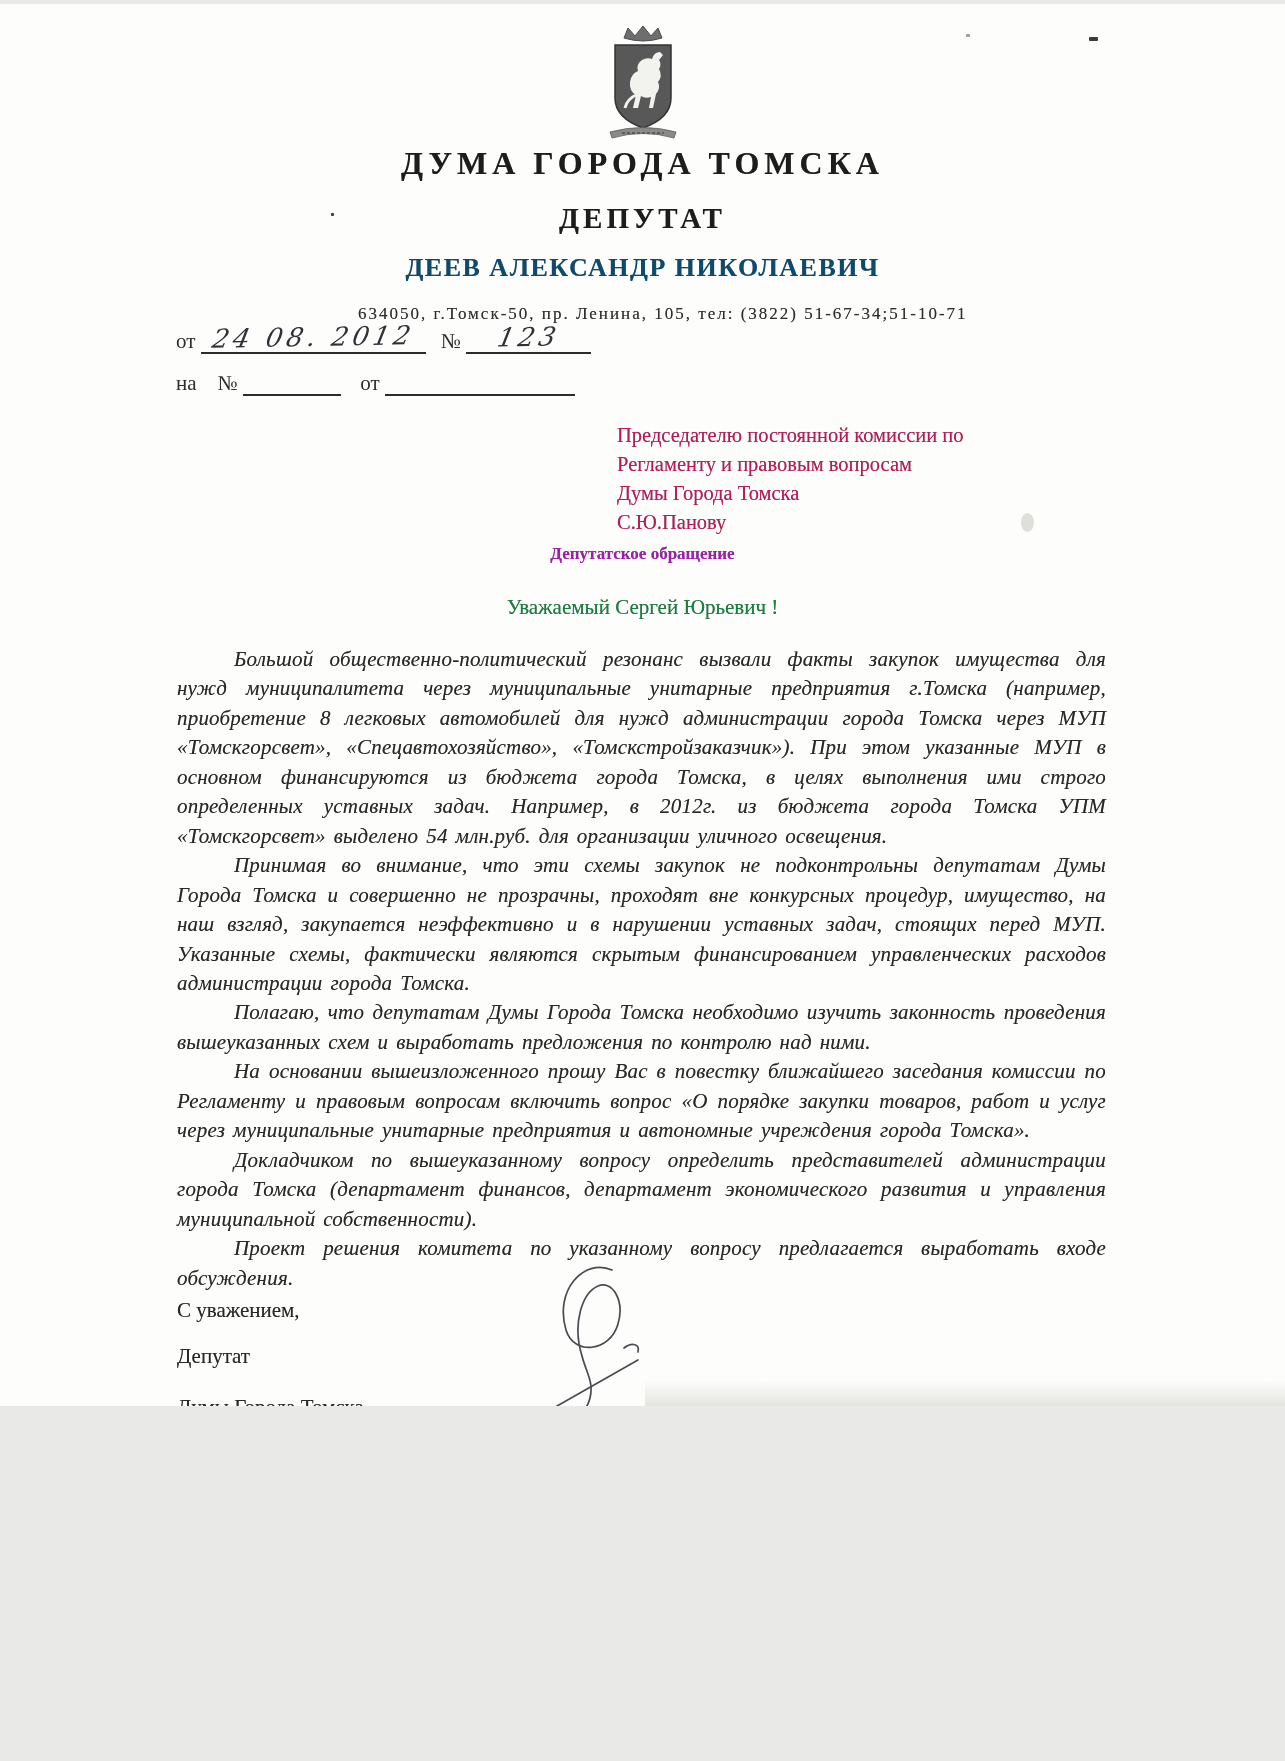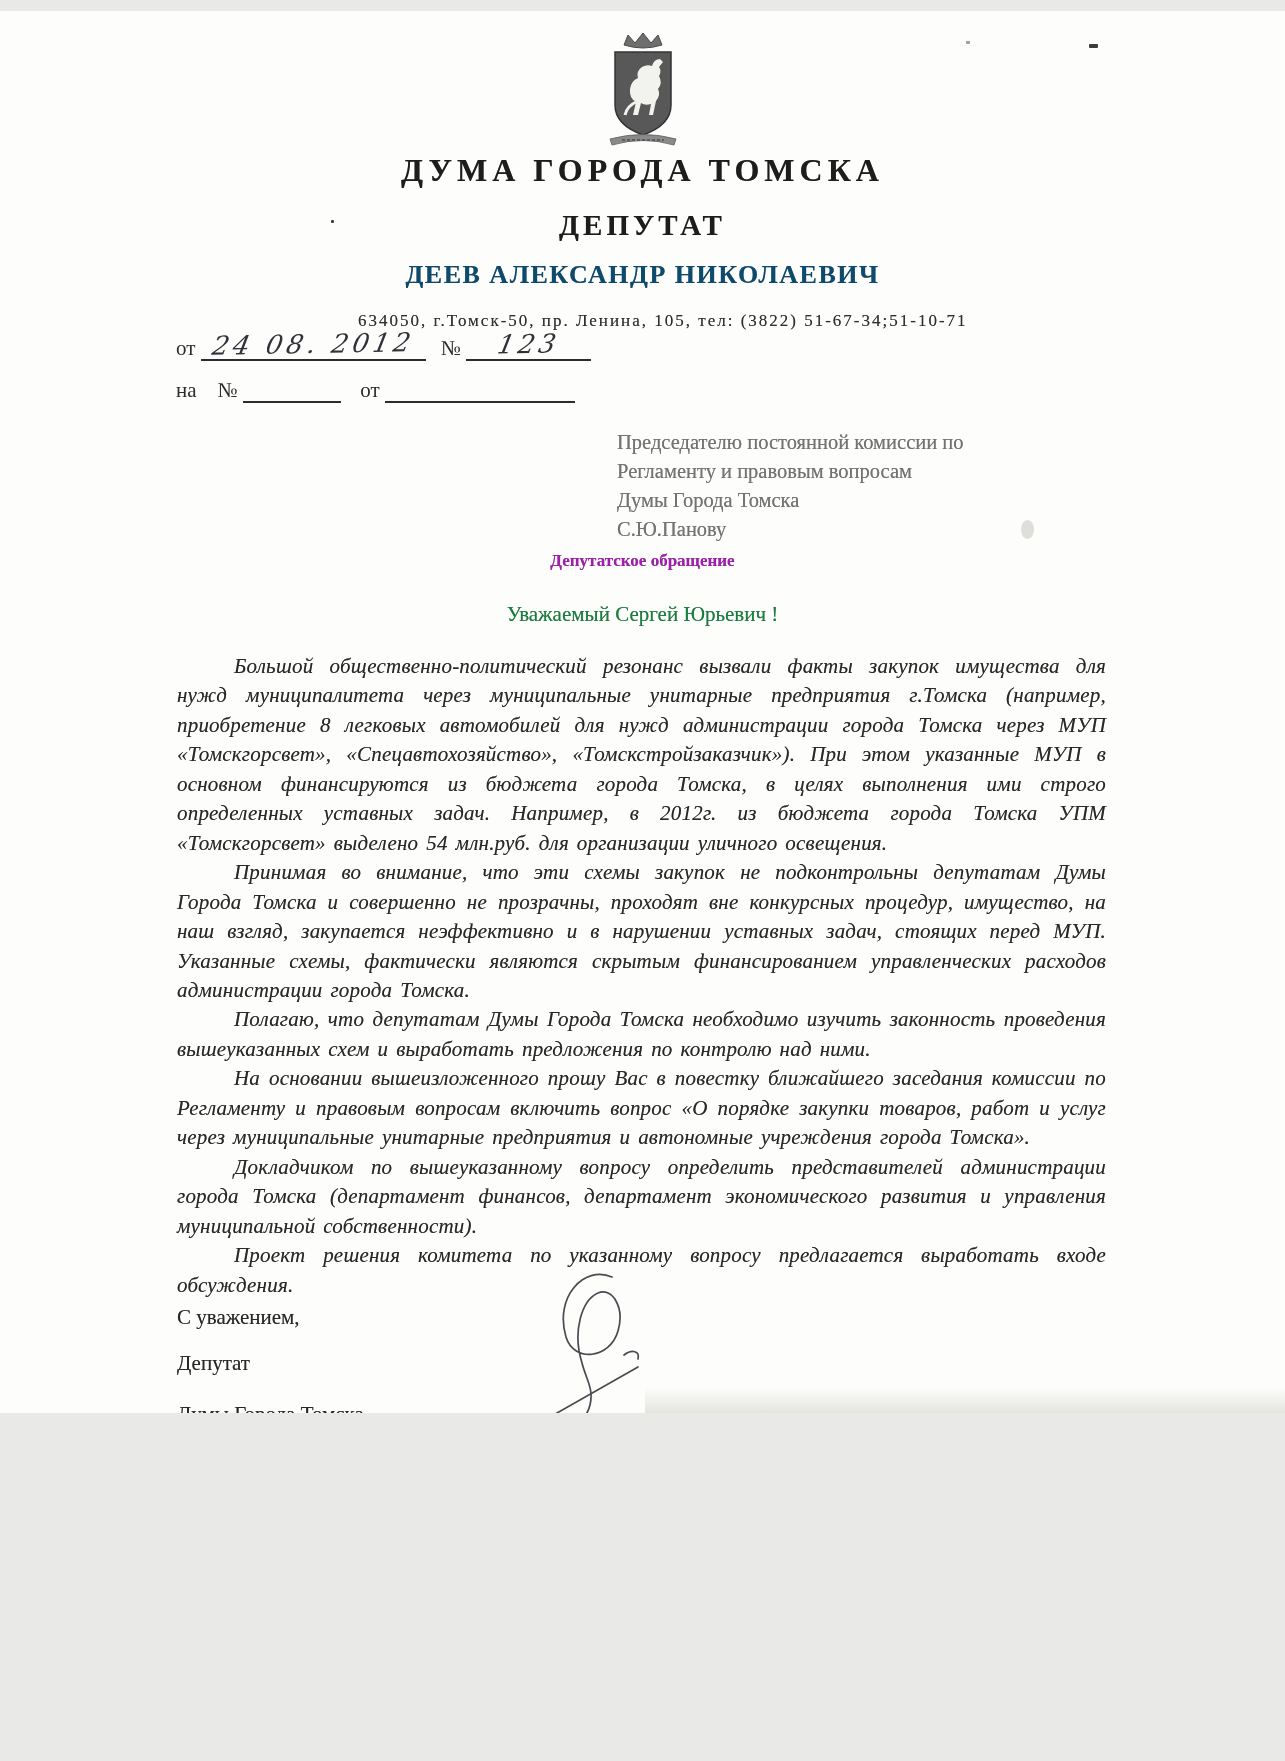--- a/index.html
+++ b/index.html
@@ -1,37 +1,37 @@
 <!DOCTYPE html>
 <html><head>
 <meta charset="utf-8">
 <style>
   html,body{margin:0;padding:0;background:#e9e9e7;}
   .page{
-    position:relative; width:1285px; height:1402px; margin:11px auto;
+    position:relative; width:1285px; height:1402px; margin:4px auto;
     background:#fdfdfb; overflow:hidden;
     font-family:"Liberation Serif", serif; color:#262626;
   }
   .txt{ text-shadow:0 0 0.4px rgba(20,20,20,.45); }
   .center{ position:absolute; left:0; width:100%; text-align:center; }
   .org-title{ top:141px; font-size:32px; font-weight:bold; letter-spacing:5px; color:#1d1d1d;}
   .role{ top:198px; font-size:29px; font-weight:bold; letter-spacing:4px; color:#1d1d1d;}
   .person{ top:249px; font-size:26px; font-weight:bold; letter-spacing:1.5px; color:#0c4a6e;}
   .addr{ position:absolute; left:358px; top:300px; font-size:17px; letter-spacing:2px; color:#2e2e2e;}
   .refrow{ position:absolute; left:176px; font-size:21px; color:#2c2c2c;}
   .row1{ top:318px;}
   .row2{ top:360px;}
   .uline{ display:inline-block; border-bottom:2px solid #2c2c2c; text-align:center; vertical-align:bottom; height:30px;}
   .hw{
     font-family:"DejaVu Serif", serif; font-style:italic; display:inline-block;
     transform:skewX(-12deg) rotate(-1deg); letter-spacing:4px; color:#31313a;
   }
   .hw-date{ font-size:26px;}
   .hw-no{ font-size:26px;}
-  .recipient{ position:absolute; left:617px; top:417px; font-size:20.5px; line-height:29px; color:#737373;}
+  .recipient{ position:absolute; left:617px; top:417px; font-size:20.5px; line-height:29px; color:#be185d;}
   .subject{ top:540px; font-size:17px; font-weight:bold; color:#a21caf;}
   .salutation{ top:591px; font-size:21px; color:#15803d;}
   .bodytext{ position:absolute; left:177px; top:641px; width:929px; font-size:21px; line-height:29.45px; color:#282828;}
   .bodytext p{ margin:0; text-indent:57px; text-align:justify; word-spacing:2.5px; letter-spacing:0.2px;font-style:italic;}
   .regards{ margin-top:3px;}
   .pos1{ margin-top:17px;}
   .pos2{ margin-top:21px;}
   .signer{ position:absolute; left:903px; top:1484px; font-size:21px; color:#2a2a2a;text-align:center;}
   .signature{ position:absolute; left:512px; top:1248px; width:170px; height:205px;}
   .stamp{

